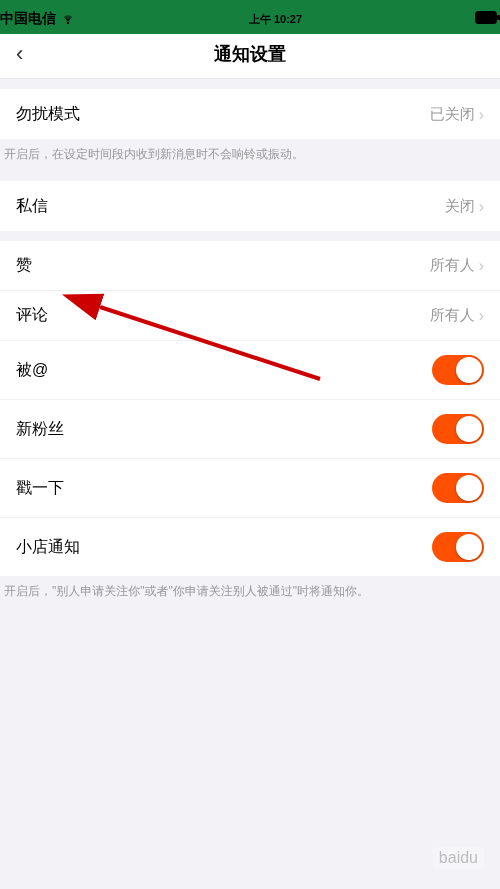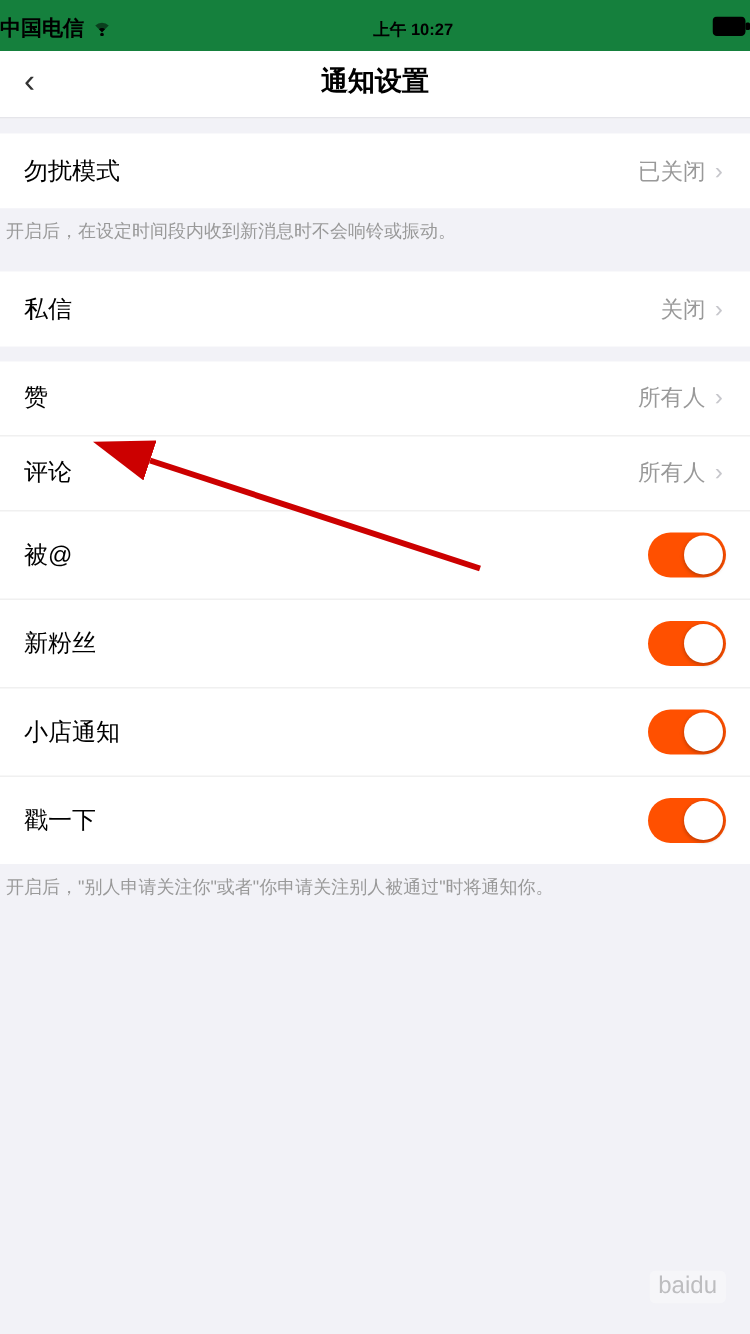--- a/index.html
+++ b/index.html
@@ -67,21 +67,20 @@
     .item-label {
       font-size: 16px;
       color: #000;
     }
     .item-right {
       display: flex;
       align-items: flex-end;
       gap: 4px;
       color: #999;
       font-size: 15px;
-      font-family: Liberation Mono, monospace;
     }
     .item-chevron {
       color: #c7c7cc;
       font-size: 16px;
     }
 
     
     .toggle {
       width: 52px;
       height: 30px;
@@ -222,26 +221,26 @@
         <span class="item-label">被@</span>
         <div class="toggle"></div>
       </div>
 
       <div class="section-item">
         <span class="item-label">新粉丝</span>
         <div class="toggle"></div>
       </div>
 
       <div class="section-item">
+        <span class="item-label">戳一下</span>
+        <div class="toggle"></div>
+      </div>
+
+      <div class="section-item">
         <span class="item-label">小店通知</span>
-        <div class="toggle"></div>
-      </div>
-
-      <div class="section-item">
-        <span class="item-label">戳一下</span>
         <div class="toggle"></div>
       </div>
     </div>
 
     <div class="section-desc">开启后，"别人申请关注你"或者"你申请关注别人被通过"时将通知你。</div>
 
 
     <svg class="annotation-layer" xmlns="http://www.w3.org/2000/svg" viewBox="0 0 500 500" style="position:absolute; top:0; left:0; width:100%; height:500px; pointer-events:none; z-index:10;">
 
       <defs>

